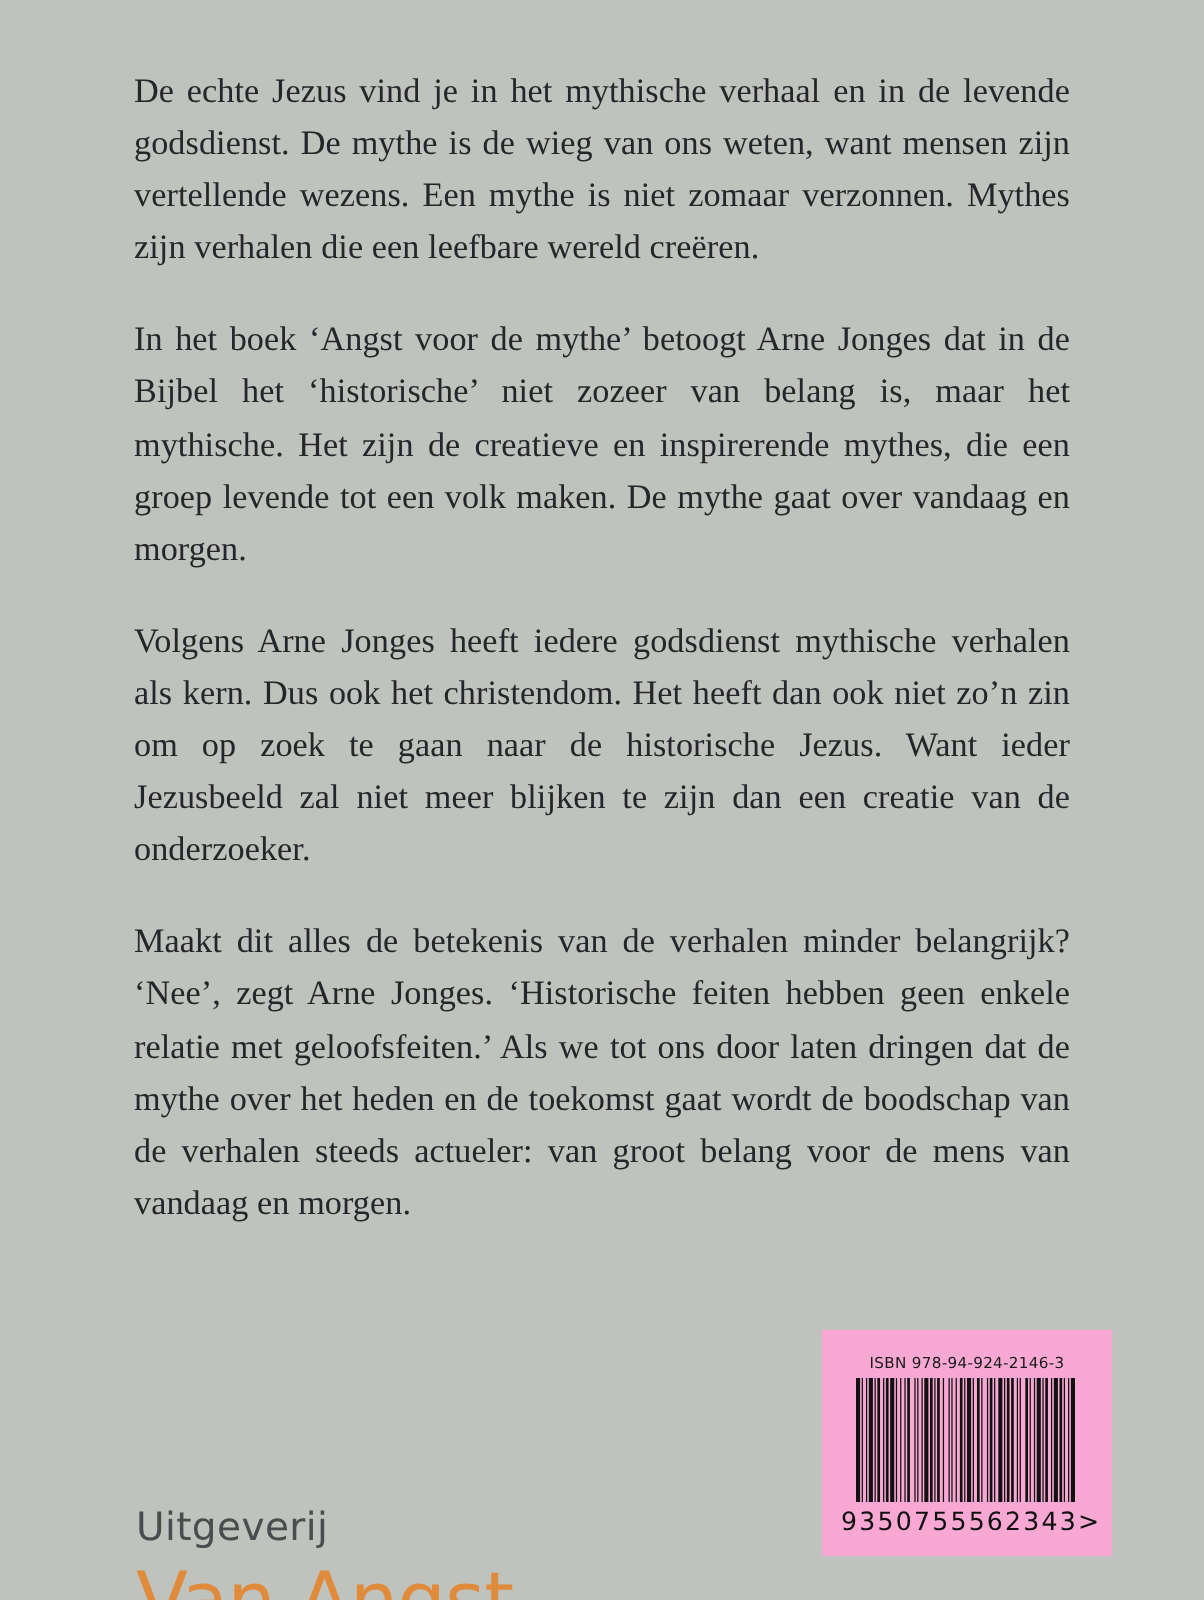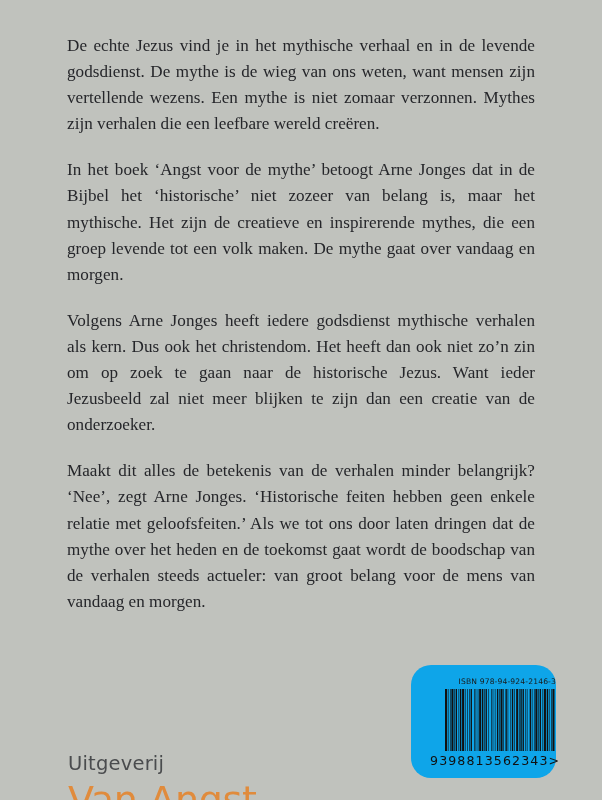--- a/index.html
+++ b/index.html
@@ -67,26 +67,25 @@
     margin-top: 2px;
   }
 
   
   .barcode-box {
     position: absolute;
     left: 411px;
     top: 665px;
     width: 145px;
     height: 113px;
-    background: #0ea5e9;
+    background: #f9a8d4;
     box-sizing: border-box;
     display: flex;
     flex-direction: column;
-    align-items: flex-end;
-    border-radius: 20px;
+    align-items: center;
   }
   .barcode-isbn {
     font-family: "DejaVu Sans", sans-serif;
     font-size: 7.6px;
     color: #1a1a1a;
     letter-spacing: 0.15px;
     margin-top: 12px;
     white-space: nowrap;
   }
   .barcode-bars {
@@ -178,19 +177,19 @@
         <rect x="136.410" y="0" width="1.931" height="62" fill="#111111"></rect>
         <rect x="140.513" y="0" width="0.906" height="62" fill="#111111"></rect>
         <rect x="142.564" y="0" width="2.957" height="62" fill="#111111"></rect>
         <rect x="146.667" y="0" width="1.931" height="62" fill="#111111"></rect>
         <rect x="149.744" y="0" width="0.906" height="62" fill="#111111"></rect>
         <rect x="152.821" y="0" width="0.906" height="62" fill="#111111"></rect>
         <rect x="154.872" y="0" width="2.957" height="62" fill="#111111"></rect>
       </svg>
     <div class="barcode-digits">
       <span class="dg-first">9</span>
-      <span>398813</span>
+      <span>350755</span>
       <span>562343</span>
       <span class="dg-gt">&gt;</span>
     </div>
   </div>
 
 </div>
 
 </body></html>

